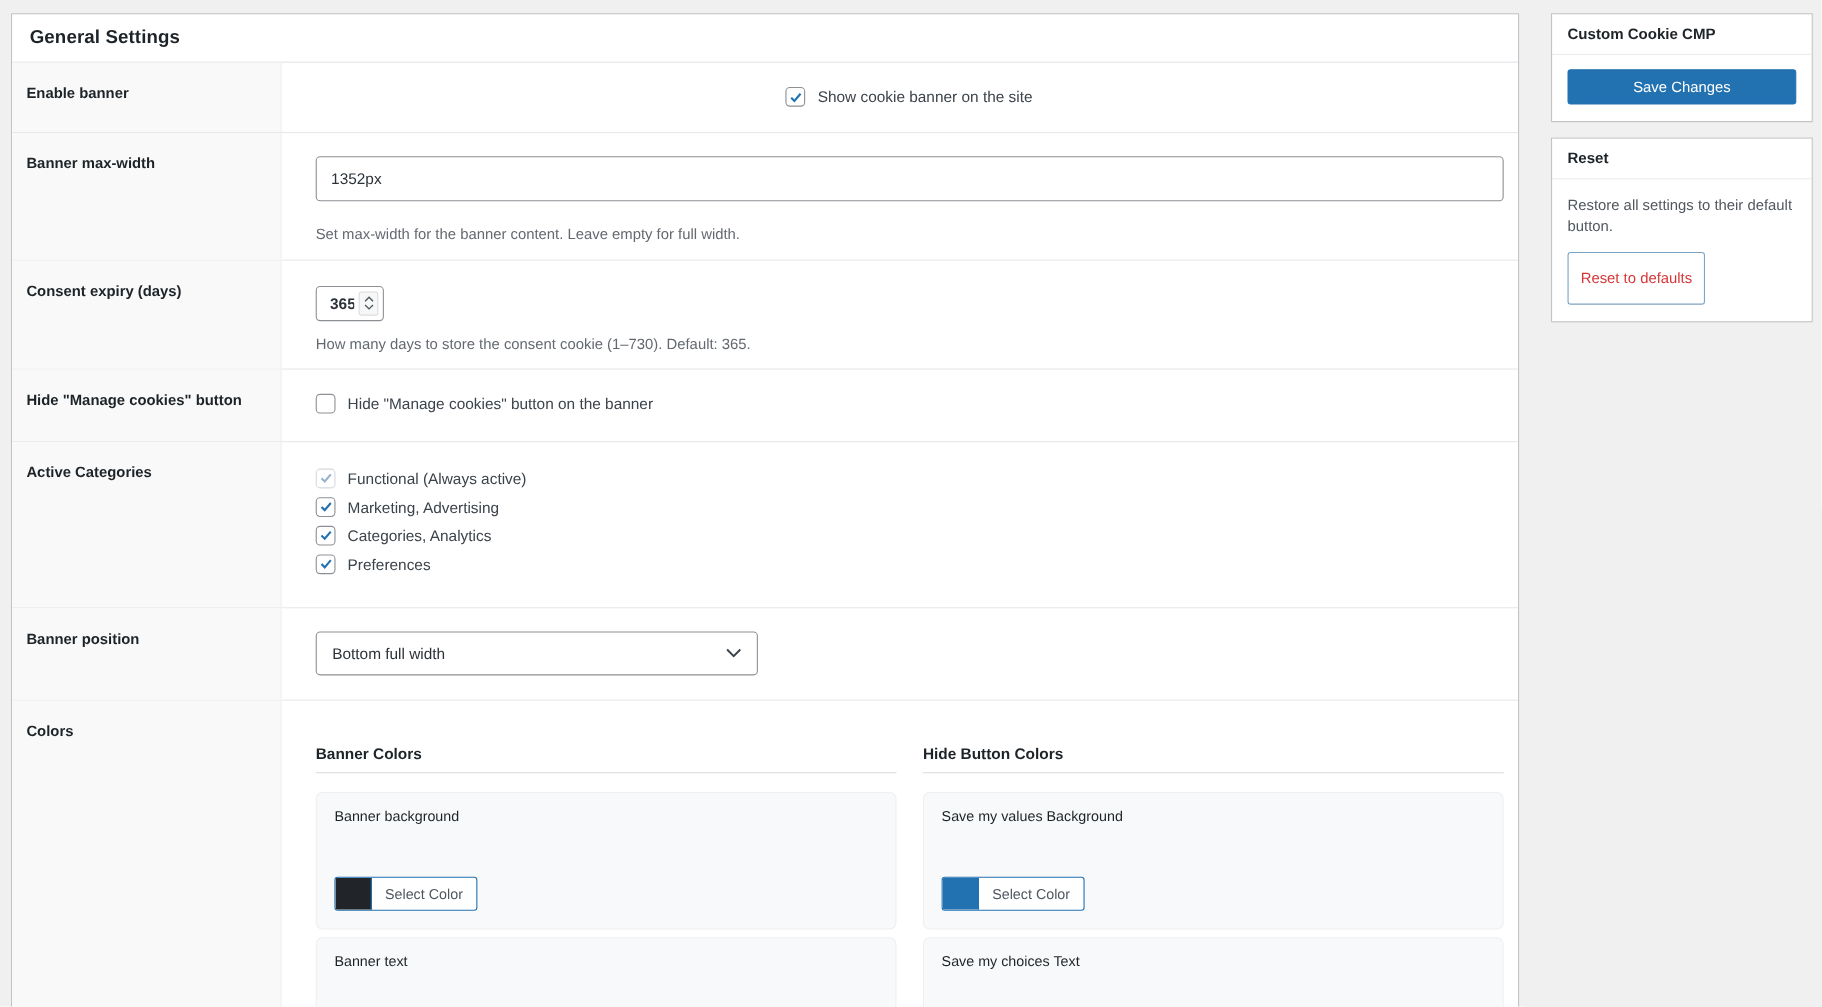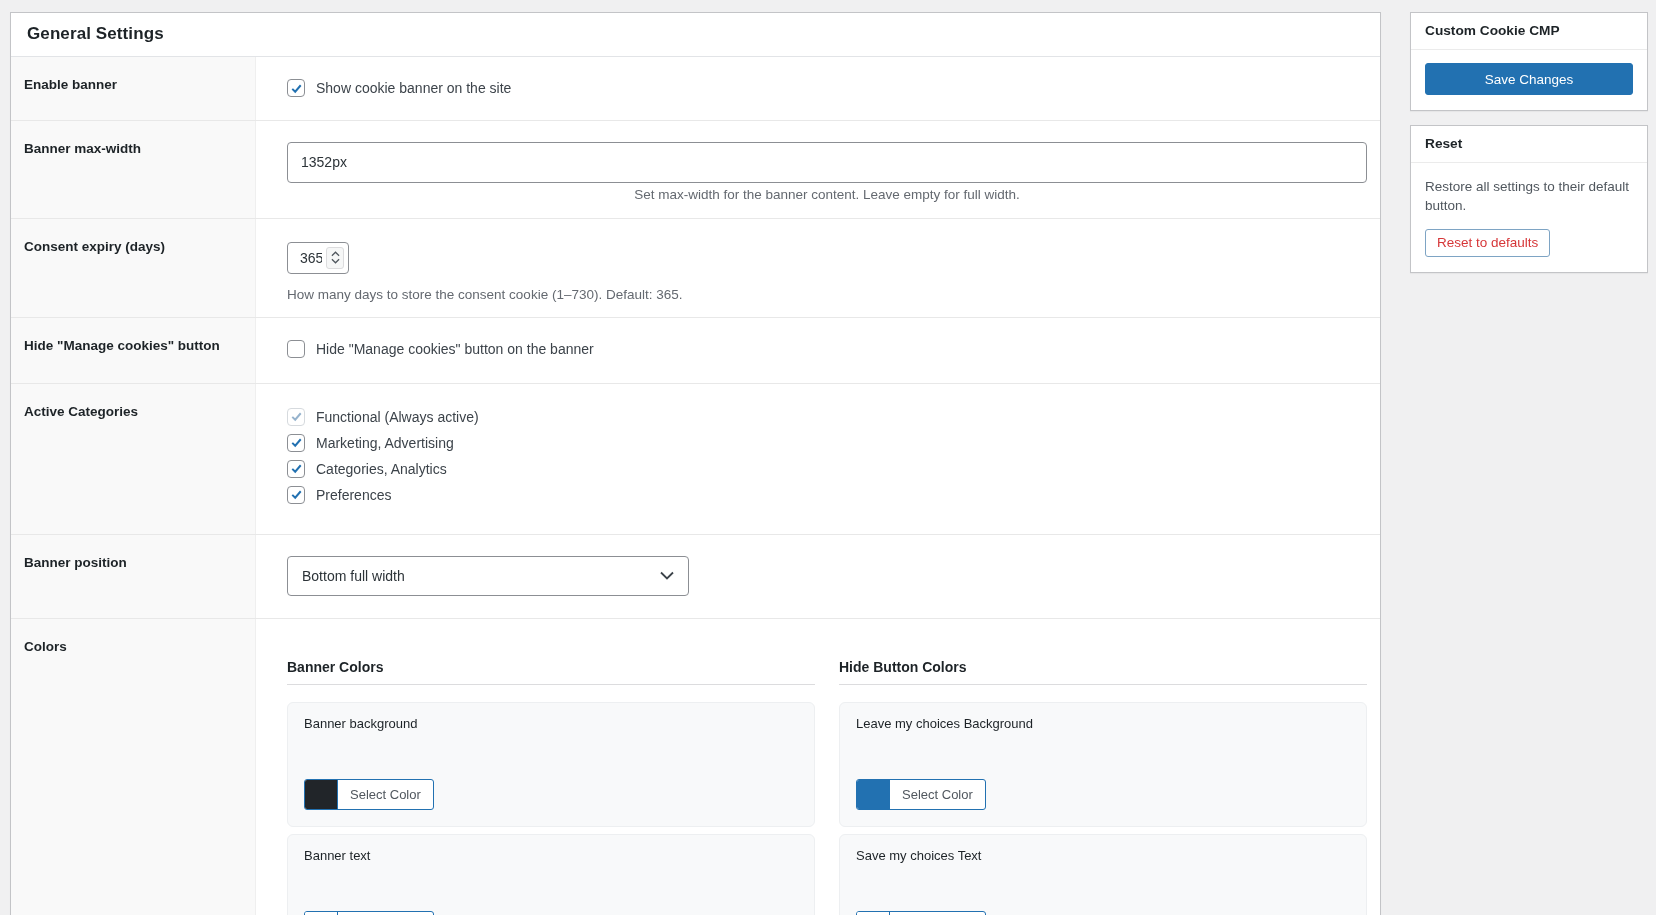--- a/index.html
+++ b/index.html
@@ -38,41 +38,41 @@
   .cb-row { display: inline-flex; align-items: center; gap: 11px; font-size: 14px; color: #3c434a; cursor: pointer; }
   .cb {
     width: 18px; height: 18px; border: 1px solid #8c8f94; border-radius: 4px;
     background: #fff; display: inline-flex; align-items: center; justify-content: center; flex-shrink: 0;
   }
   .cb svg { width: 13px; height: 13px; display: none; }
   .cb.checked { color: #2271b1; }
   .cb.checked svg { display: block; }
   .cb.disabled { border-color: #d6dade; color: #96b3cd; cursor: default; }
 
-  .pad-enable   { padding: 22px 14px 22px 31px; }
+  .pad-enable   { padding: 22px 14px 22px 31px; text-align: center; }
   .pad-maxwidth { padding: 21px 13px 16px 31px; }
   .pad-consent  { padding: 23px 13px 15px 31px; }
   .pad-hide     { padding: 22px 14px 22px 31px; }
   .pad-cats     { padding: 24px 14px 30px 31px; }
   .pad-position { padding: 21px 14px 22px 31px; }
   .pad-colors   { padding: 40px 13px 0 31px; }
 
   .text-input {
     width: 100%; height: 41px; border: 1px solid #8c8f94; border-radius: 4px;
     padding: 0 13px; font-size: 14px; color: #2c3338; background: #fff;
     font-family: inherit;
   }
   .desc { font-size: 13.5px; color: #646970; }
-  .desc-mt10 { margin-top: 4px; text-align: center; }
+  .desc-mt10 { margin-top: 22px; }
   .desc-mt12 { margin-top: 13px; }
 
   .num-wrap { position: relative; display: inline-flex; }
   .num-input {
     width: 62px; height: 32px; border: 1px solid #8c8f94; border-radius: 4px;
-    padding: 0 26px 0 12px; font-size: 14px; color: #2c3338; font-family: inherit;
+    padding: 0 26px 0 12px; font-size: 14px; color: #2c3338; font-family: inherit; font-weight: bold;
   }
   .spinner {
     position: absolute; right: 5px; top: 5px; width: 18px; height: 22px;
     background: #f6f7f7; border: 1px solid #dcdcde; border-radius: 3px;
     display: flex; flex-direction: column; align-items: center; justify-content: center;
     gap: 1px; color: #50575e; cursor: pointer;
   }
   .spinner svg { width: 9px; height: 6px; display: block; }
 
   .cats-list { display: flex; flex-direction: column; gap: 8px; }
@@ -114,21 +114,21 @@
     padding: 10px 14px 11px; font-size: 13.7px; font-weight: 700; color: #1d2327;
     border-bottom: 1px solid #ebebeb;
   }
   .postbox-body { padding: 13px 14px 15px; }
   .btn-primary {
     width: 100%; height: 32px; background: #2271b1; border: 1px solid #2271b1;
     border-radius: 3px; color: #fff; font-size: 13.5px; cursor: pointer; font-family: inherit;
   }
   .reset-desc { font-size: 13.5px; color: #50575e; line-height: 1.4; margin: 2px 0 13px; }
   .btn-reset {
-    height: 28px; background: #fff; border: 1px solid #7ea4c4; border-radius: 3px;
+    height: 48px; background: #fff; border: 1px solid #7ea4c4; border-radius: 3px;
     color: #d63638; font-size: 13.5px; padding: 0 11px; cursor: pointer; font-family: inherit;
   }
 </style>
 </head>
 <body>
 
 <div class="main-card">
   <div class="card-header">
     <h1>General Settings</h1>
   </div>
@@ -264,21 +264,21 @@
           <div class="color-card">
             <div class="clabel">Primary Button (Accept)</div>
 
           </div>
         </div>
 
         <div class="colors-col">
           <h3>Hide Button Colors</h3>
 
           <div class="color-card">
-            <div class="clabel">Leave my choices Background</div>
+            <div class="clabel">Save my values Background</div>
             <button class="color-btn">
               <span class="swatch" style="background: rgb(34, 113, 177);"></span>
               <span class="btxt">Select Color</span>
             </button>
           </div>
 
           <div class="color-card">
             <div class="clabel">Save my choices Text</div>
             <button class="color-btn">
               <span class="swatch" style="background: rgb(255, 255, 255);"></span>

